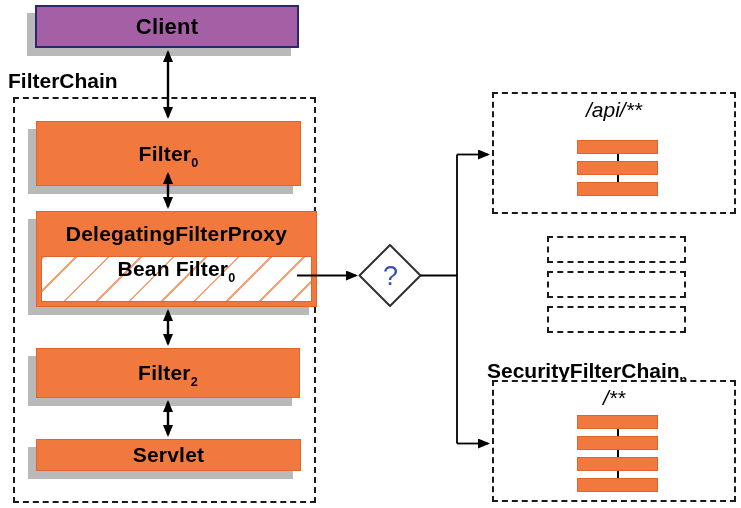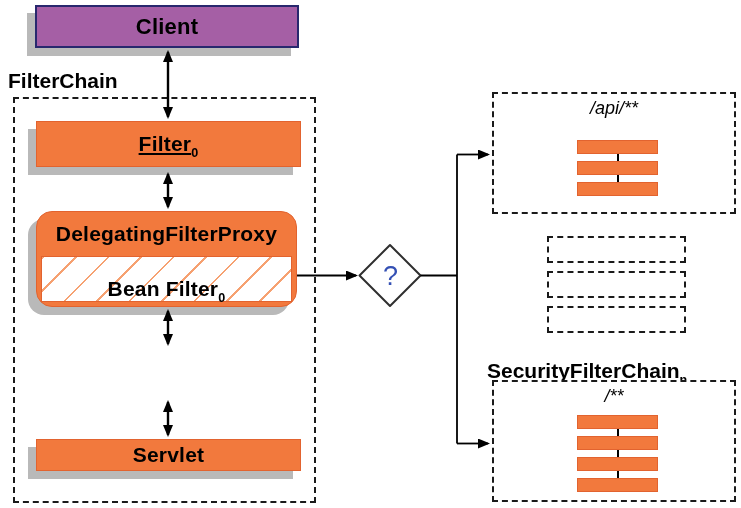--- a/index.html
+++ b/index.html
@@ -19,52 +19,52 @@
     left:35px;top:5px;width:264px;height:43px;
     background:var(--purple);border:2px solid var(--purple-border);
     font-size:22px;
   }
   .section-label{font-weight:bold;font-size:21px;white-space:nowrap;}
   .fc-label{left:8px;top:69px;}
   .fc-container{
     left:13px;top:97px;width:303px;height:406px;
     border:2px dashed #1a1a1a;box-sizing:border-box;
   }
-  .filter0{left:36px;top:121px;width:265px;height:46px;text-decoration:underline;}
-  .dfp{left:36px;top:211px;width:261px;height:96px;box-sizing:border-box;border-radius:16px;}
+  .filter0{left:36px;top:121px;width:265px;height:65px;}
+  .dfp{left:36px;top:211px;width:281px;height:96px;box-sizing:border-box;}
   .dfp-title{
     position:absolute;left:0;top:4px;width:100%;height:36px;
     display:flex;align-items:center;justify-content:center;
     font-weight:bold;font-size:21px;
   }
   .bean{
     position:absolute;left:4px;right:4px;top:44px;height:46px;
     background:#fff;border:1px solid var(--orange-border);
     background-image:repeating-linear-gradient(135deg,var(--hatch) 0px,var(--hatch) 2px,transparent 2px,transparent 23px);
-    display:flex;align-items:flex-end;justify-content:center;
+    display:flex;align-items:flex-start;justify-content:center;
     font-weight:bold;font-size:21px;box-sizing:border-box;
   }
   .filter2{left:36px;top:348px;width:264px;height:50px;}
   .servlet{left:36px;top:439px;width:265px;height:32px;}
   sub{font-size:0.6em;vertical-align:-0.45em;line-height:0;}
   .qmark{
     left:375px;top:259px;width:31px;height:34px;
     display:flex;align-items:center;justify-content:center;
     font-size:27px;color:var(--question);font-weight:normal;
   }
   .sfc0-label{left:487px;top:56px;}
   .sfcn-label{left:487px;top:348px;margin-top:11px;}
   .sfc-box{
     border:2px dashed #1a1a1a;box-sizing:border-box;background:#fff;
   }
   .sfc0-box{left:492px;top:92px;width:244px;height:122px;}
   .sfcn-box{left:492px;top:380px;width:244px;height:122px;}
   .pattern{
     position:absolute;left:0;top:4px;width:100%;text-align:center;
-    font-style:italic;font-size:18px;font-weight:normal;
+    font-style:italic;font-size:21px;font-weight:normal;
   }
   .bars{position:absolute;display:flex;flex-direction:column;gap:7px;width:81px;}
   .bars::before{
     content:'';position:absolute;left:calc(50% - 1px);top:7px;bottom:7px;
     width:2px;background:#000;
   }
   .bar{
     position:relative;height:14px;width:100%;
     background:var(--orange);border:1px solid var(--orange-border);box-sizing:border-box;
   }
@@ -92,20 +92,23 @@
     <span><span>Filter</span><sub>0</sub></span>
   </div>
 
   <div class="abs box orange shadowed dfp">
     <div class="dfp-title">DelegatingFilterProxy</div>
     <div class="bean">
       <span><span>Bean Filter</span><sub>0</sub></span>
     </div>
   </div>
 
+  <div class="abs box orange shadowed filter2">
+    <span><span>Filter</span><sub>2</sub></span>
+  </div>
 
   <div class="abs box orange shadowed servlet">
     <span>Servlet</span>
   </div>
 
   <div class="abs sfc-box sfc0-box">
     <div class="pattern">/api/**</div>
   </div>
   <div class="bars bars0">
       <div class="bar"></div>

